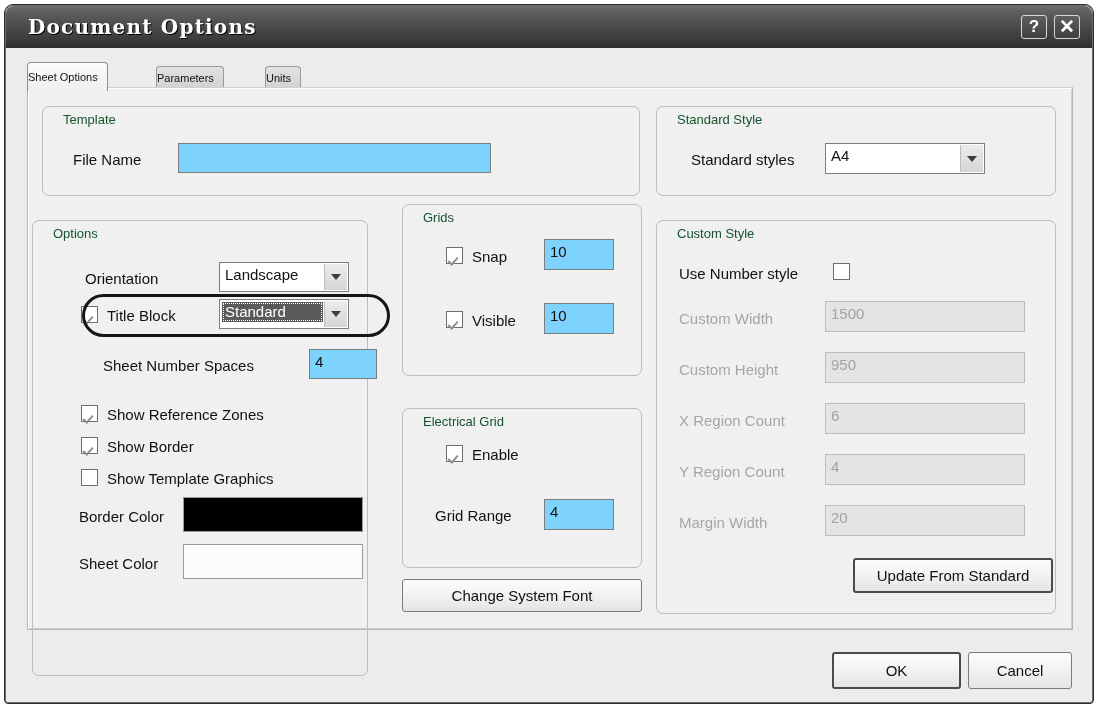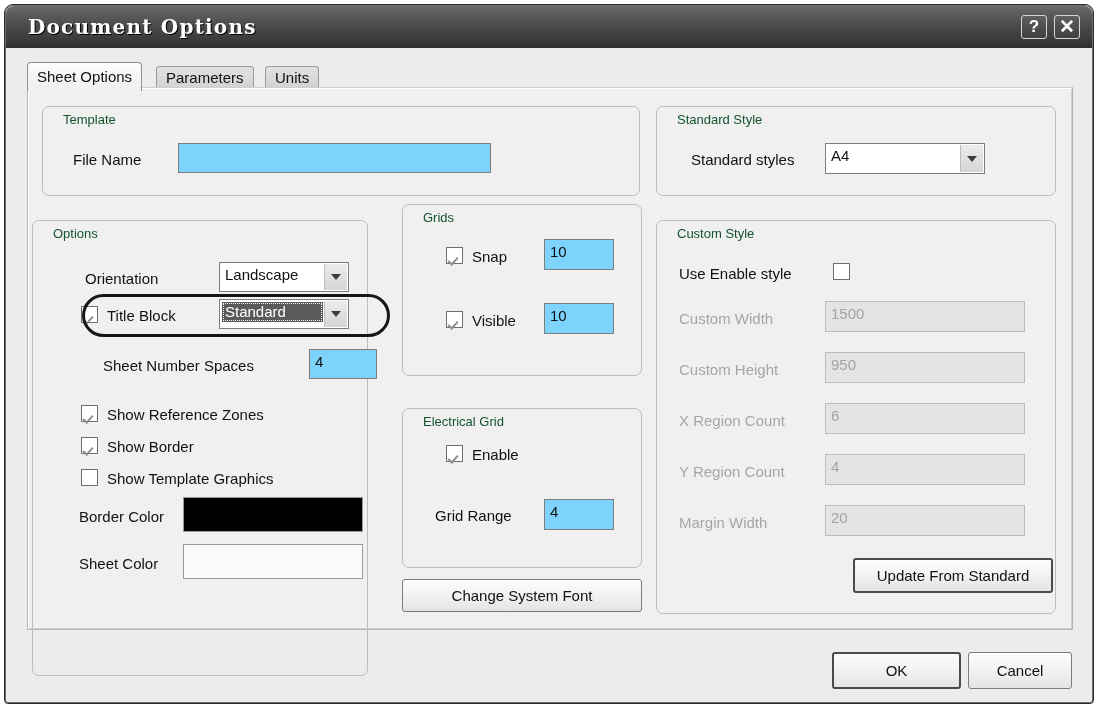--- a/index.html
+++ b/index.html
@@ -70,22 +70,22 @@
   .tab {
     position: absolute;
     top: 4px;
     height: 22px;
     box-sizing: border-box;
     border: 1px solid #9a9a9a;
     border-bottom: none;
     border-radius: 4px 4px 0 0;
     background: linear-gradient(to bottom, #e2e2e2, #d2d2d2);
     color: #111;
-    font-size: 15px;
-    padding: 1px 9px 0 9px;
+    font-size: 11px;
+    padding: 1px 9px 0 0;
     line-height: 20px;
     white-space: nowrap;
   }
   .tab.active {
     top: 0px;
     height: 29px;
     line-height: 26px;
     background: linear-gradient(to bottom, #fdfdfd, #f3f3f3 60%, #f0f0f0);
     border-color: #8f8f8f;
     z-index: 3;
@@ -333,21 +333,21 @@
       <div class="lbl" style="left:34px; top:44px;">Standard styles</div>
       <div class="combo" style="left:168px; top:36px; width:160px; height:31px;">
         <div class="cval">A4</div>
         <div class="arrow"></div>
       </div>
     </div>
 
     <div class="group" style="left:628px; top:132px; width:400px; height:394px;">
       <div class="glabel">Custom Style</div>
 
-      <div class="lbl" style="left:22px; top:44px;">Use Enable style</div>
+      <div class="lbl" style="left:22px; top:44px;">Use Number style</div>
       <div class="cbox" style="left:176px; top:42px;"></div>
 
       <div class="lbl disabled" style="left:22px; top:89px;">Custom Width</div>
       <div class="textbox disabled" style="left:168px; top:80px; width:200px; height:31px;">1500</div>
 
       <div class="lbl disabled" style="left:22px; top:140px;">Custom Height</div>
       <div class="textbox disabled" style="left:168px; top:131px; width:200px; height:31px;">950</div>
 
       <div class="lbl disabled" style="left:22px; top:191px;">X Region Count</div>
       <div class="textbox disabled" style="left:168px; top:182px; width:200px; height:31px;">6</div>

